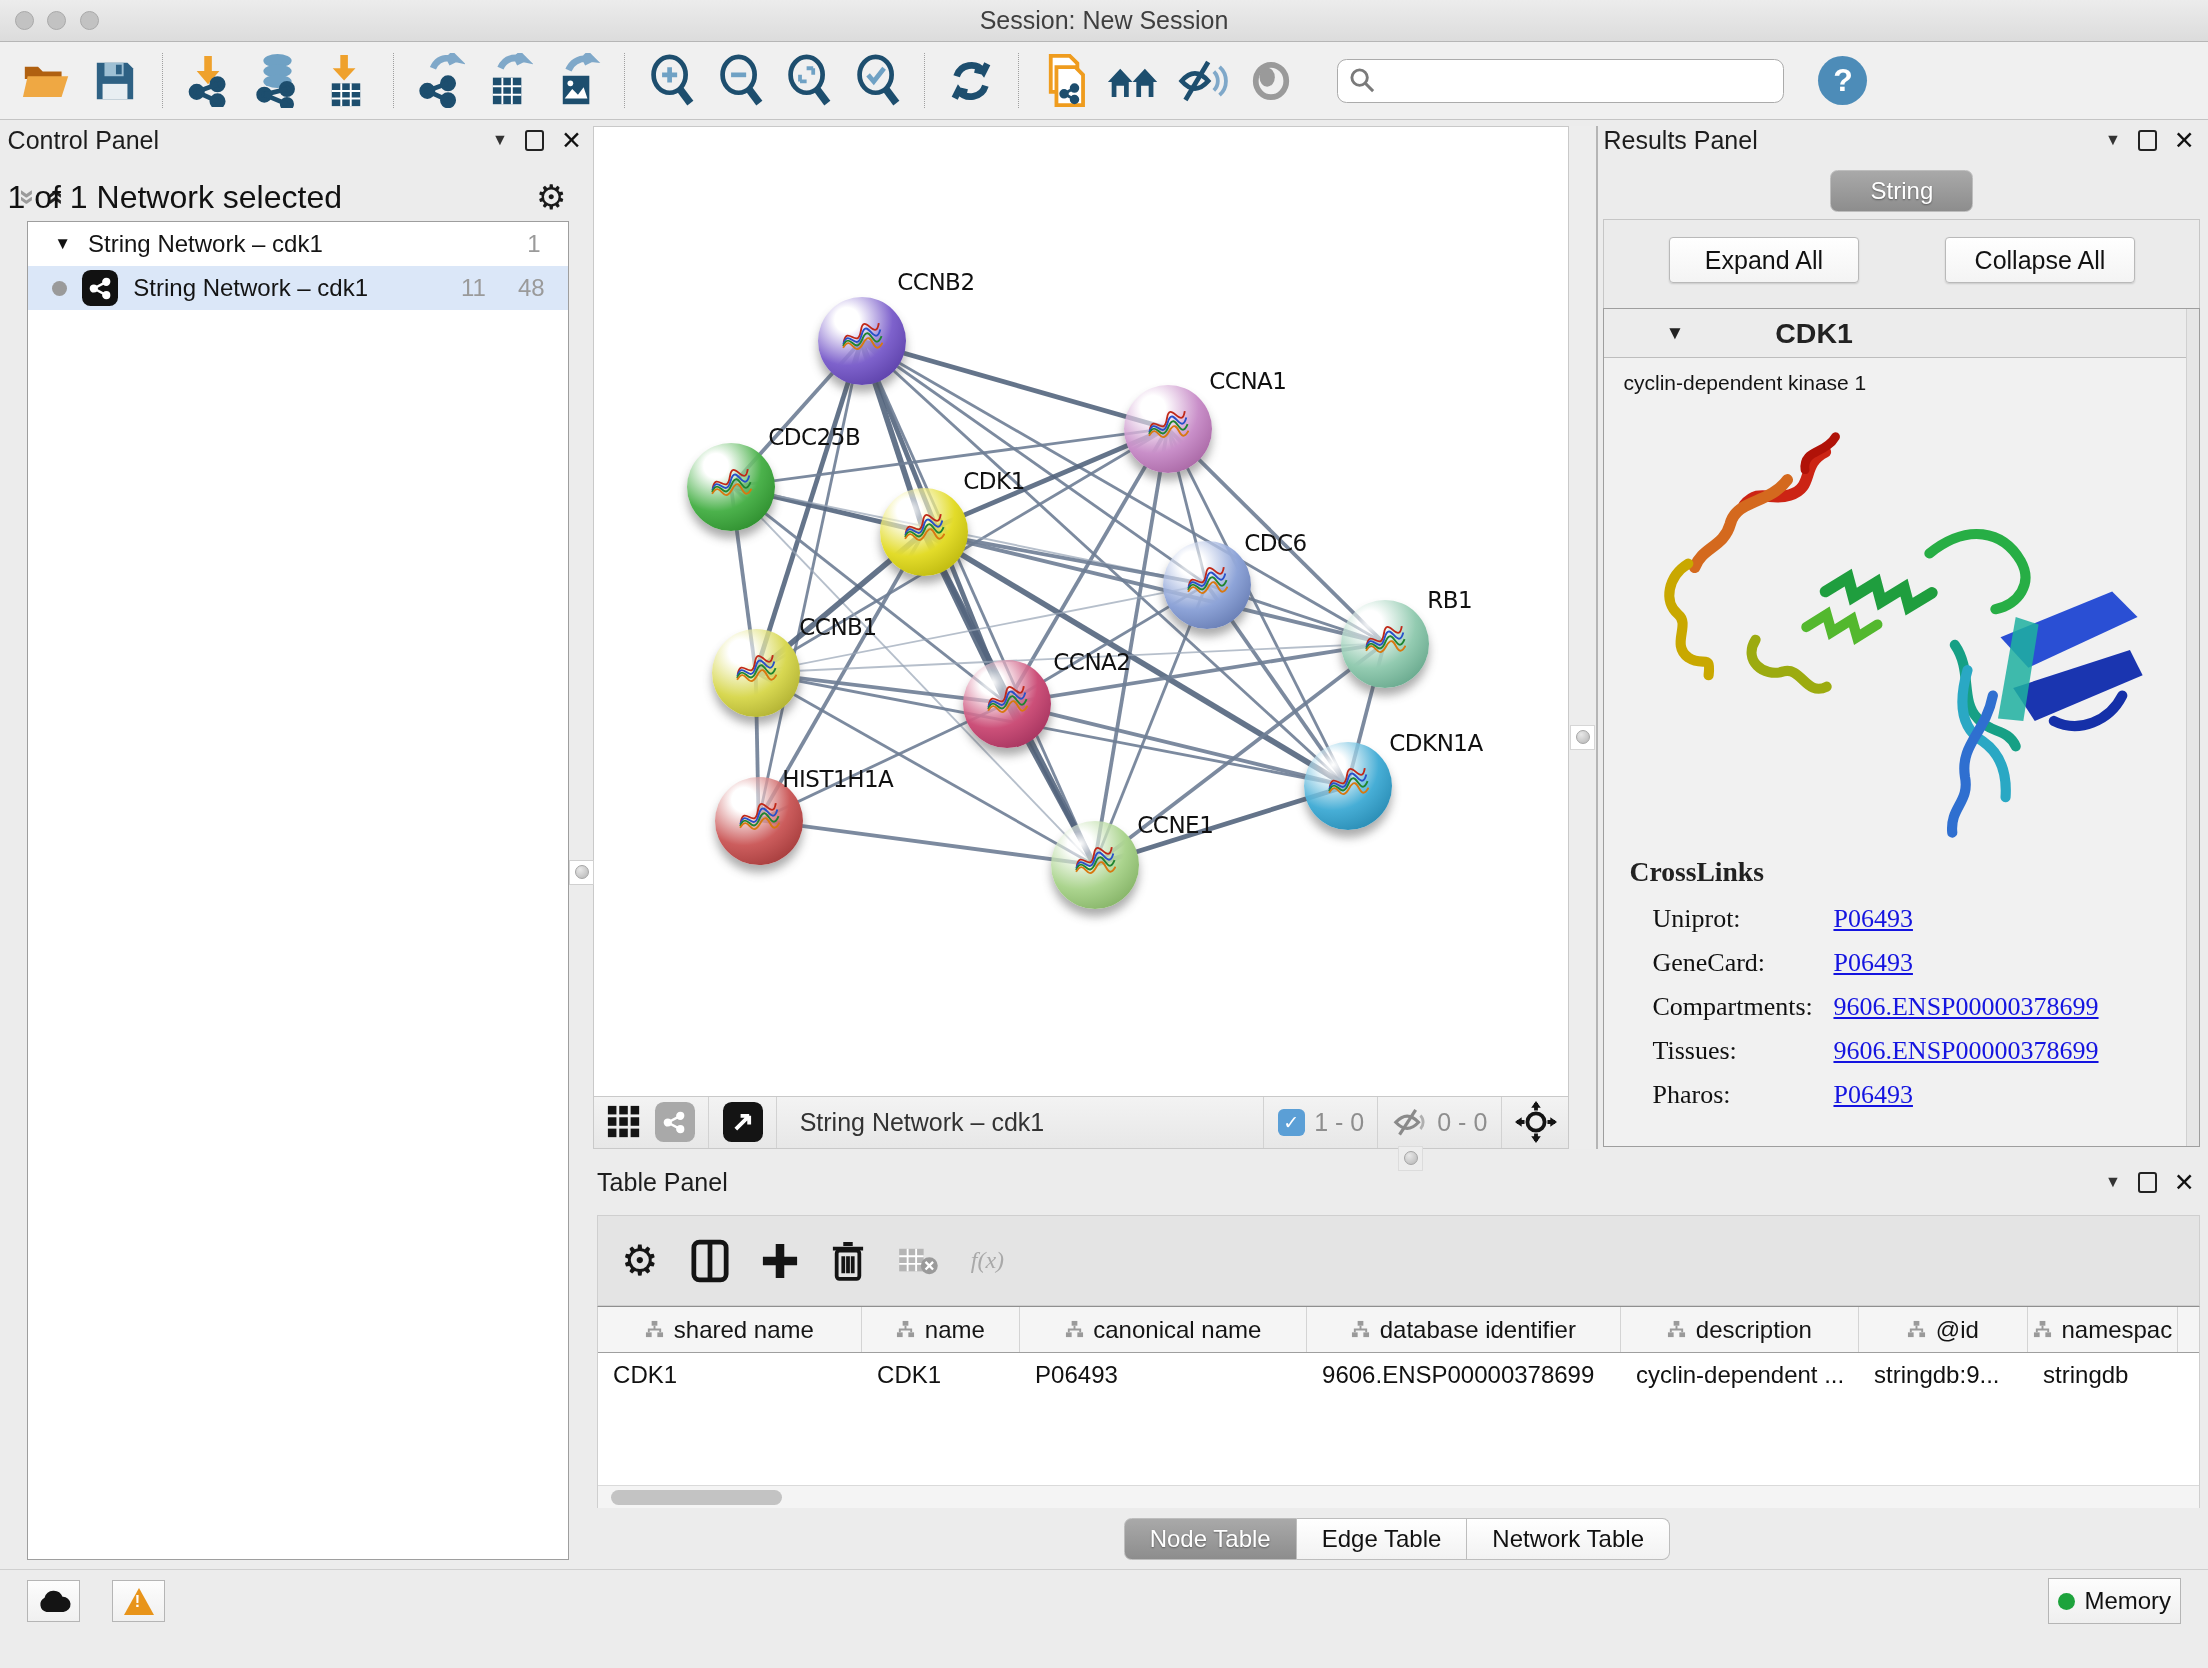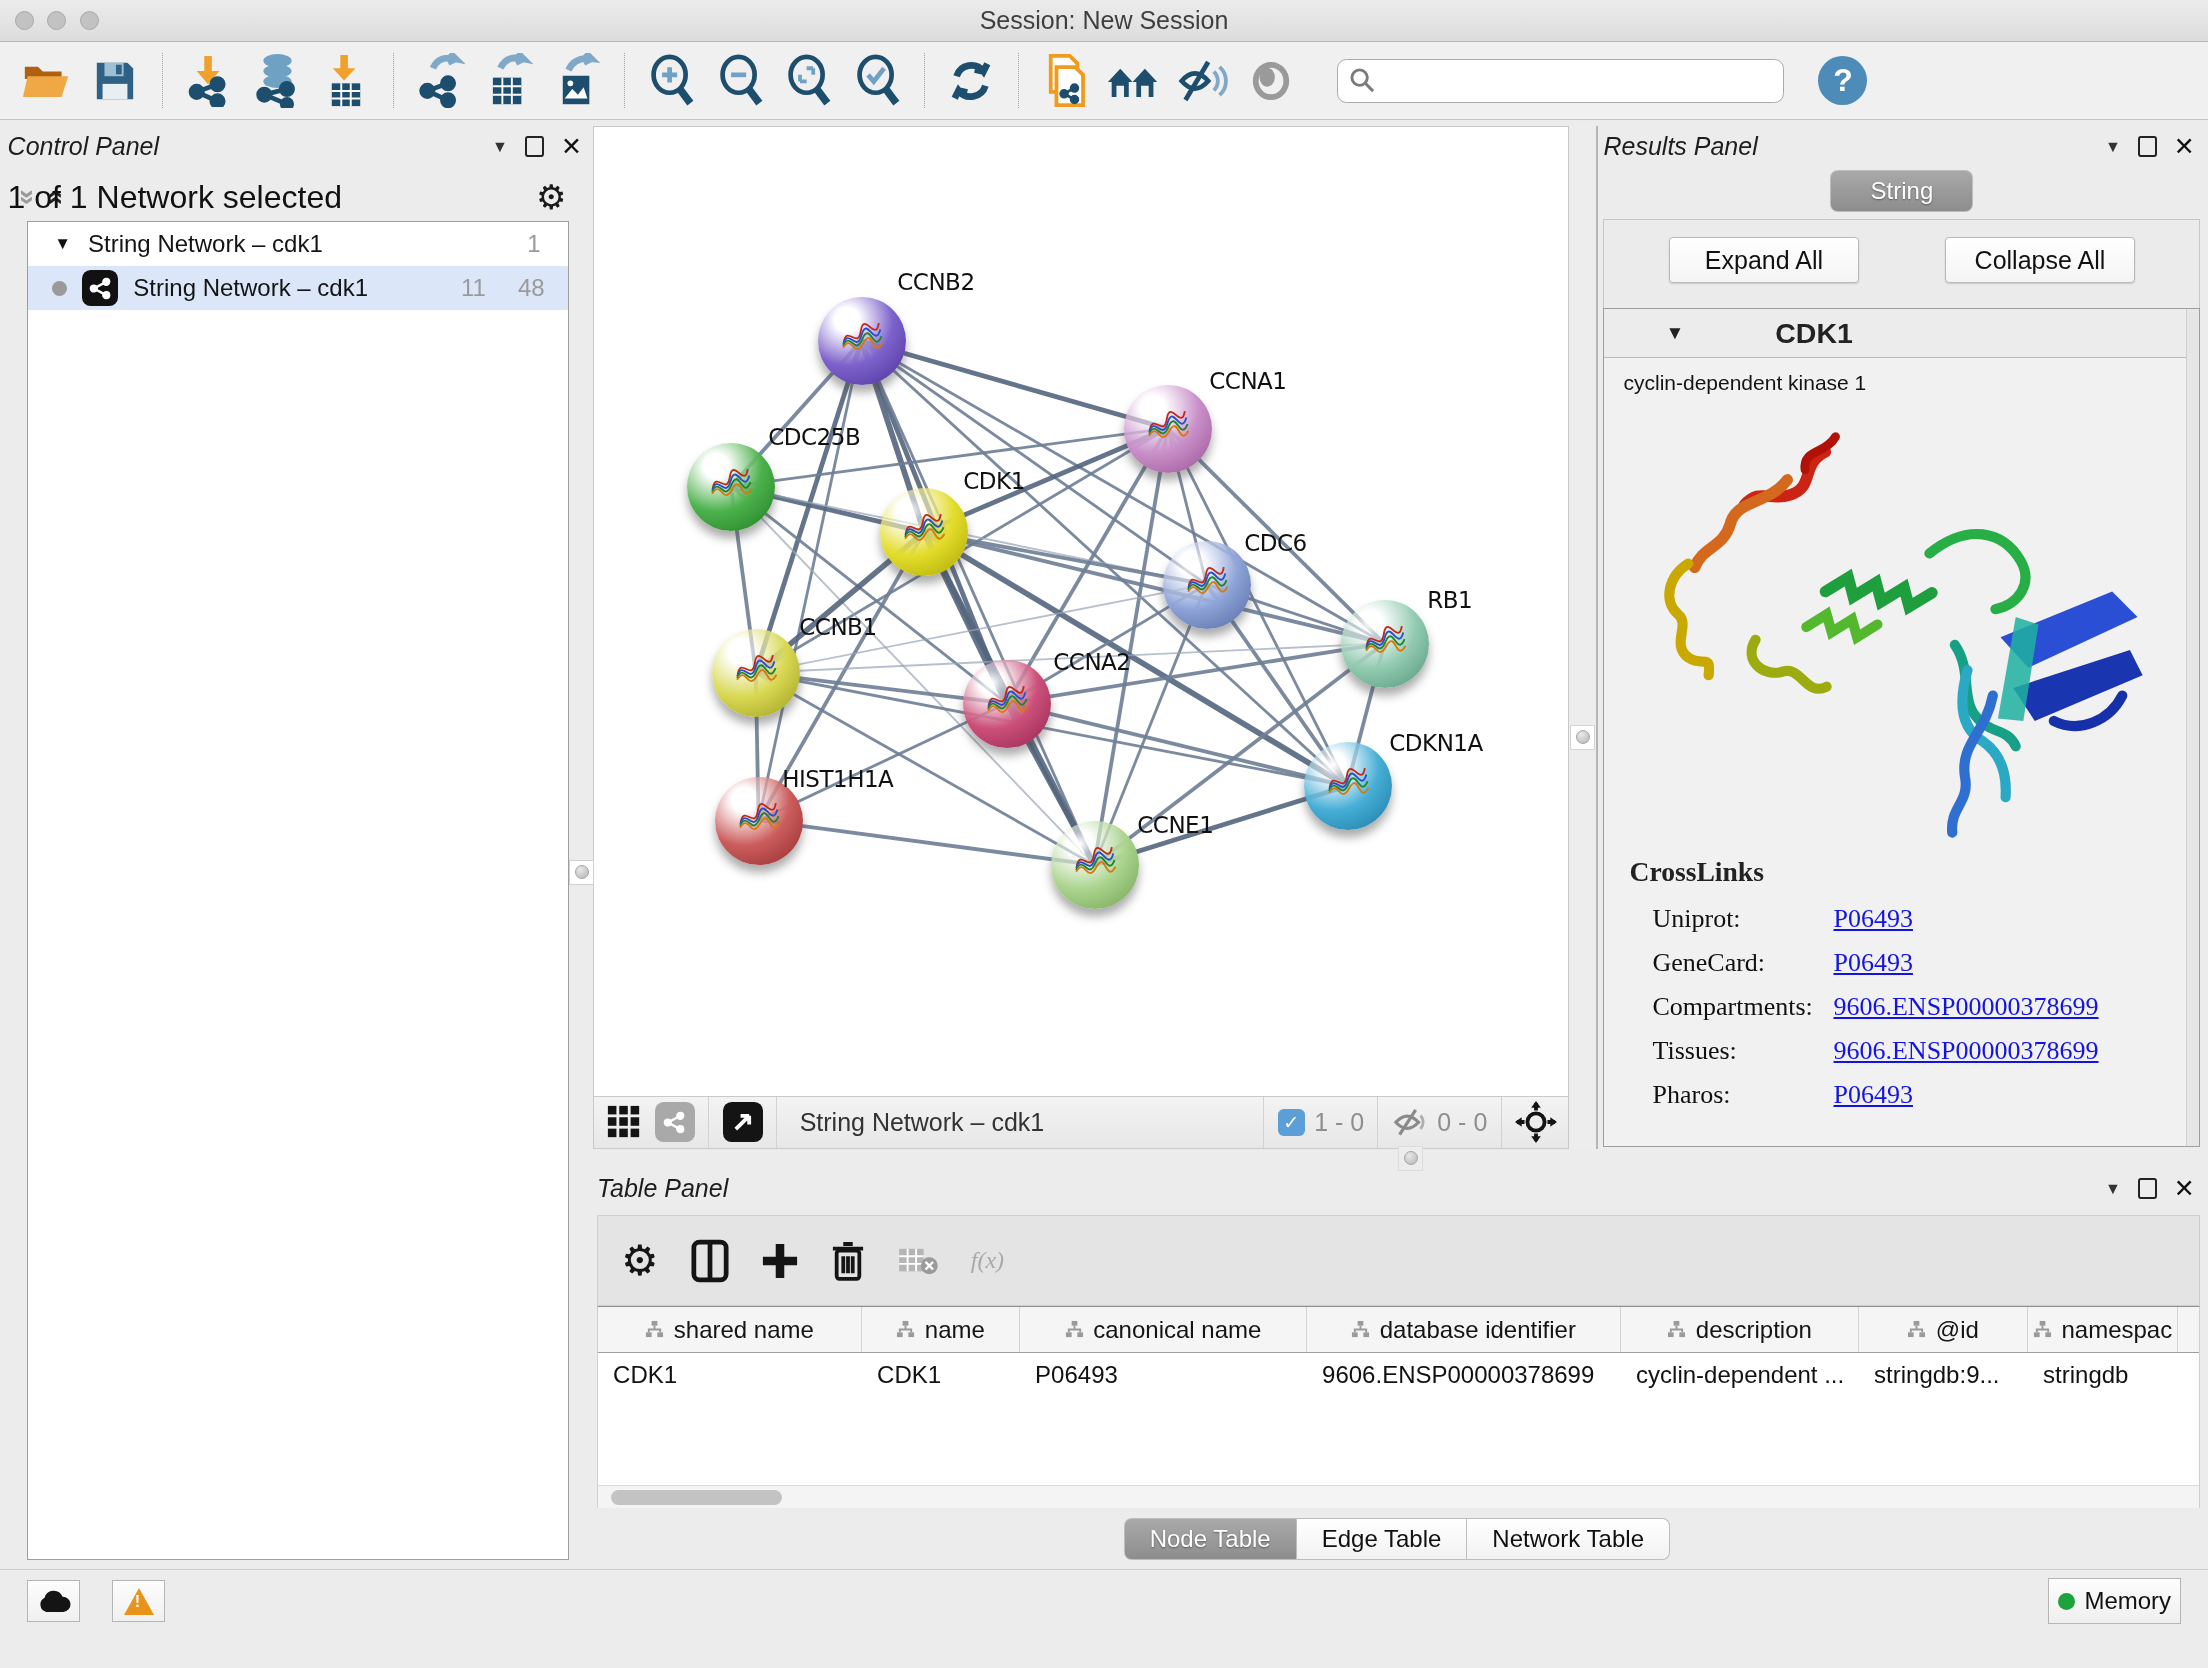--- a/index.html
+++ b/index.html
@@ -22,21 +22,21 @@
   .searchbox { margin-left:27px; width:447px; height:44px; background:#fff; border:1px solid #ababab; border-radius:9.5px;
     display:flex; align-items:center; padding:0 11.4px; gap:7.6px; }
   .searchbox input { border:none; outline:none; flex:1; font-size:23px; height:36px; background:transparent; }
   .helpbtn { width:49px; height:49px; border-radius:50%; background:#4d8cb8; color:#fff; font-size:32px; font-weight:bold;
     display:flex; align-items:center; justify-content:center; margin-left:25px; }
 
   
   .main { flex:1; display:flex; padding:5.7px 7.6px 0 7.6px; gap:5.7px; min-height:0; }
 
   
-  .panel-head { height:42px; display:flex; align-items:center; font-size:25px; color:#1d1d1d; position:relative;font-style:italic; }
+  .panel-head { height:42px; display:flex; font-size:25px; color:#1d1d1d; position:relative; }
   .panel-head .ph-icons { position:absolute; right:5.7px; display:flex; align-items:center; gap:17px; }
   .ph-drop { font-size:16px; color:#333; }
   .ph-float { width:19px; height:21px; border:2.9px solid #222; border-radius:2.9px; }
   .ph-close { font-size:25px; font-weight:bold; color:#111; }
 
   .seggroup { display:flex; }
   .seg { min-width:95px; padding:0 25px; height:42px; display:flex; align-items:center; justify-content:center;
     background:linear-gradient(#ffffff,#f2f2f2); border:1px solid #bdbdbd; border-left:none; font-size:24px; color:#111; }
   .seg:first-child { border-left:1px solid #bdbdbd; border-radius:7.6px 0 0 7.6px; }
   .seg:last-child { border-radius:0 7.6px 7.6px 0; }

